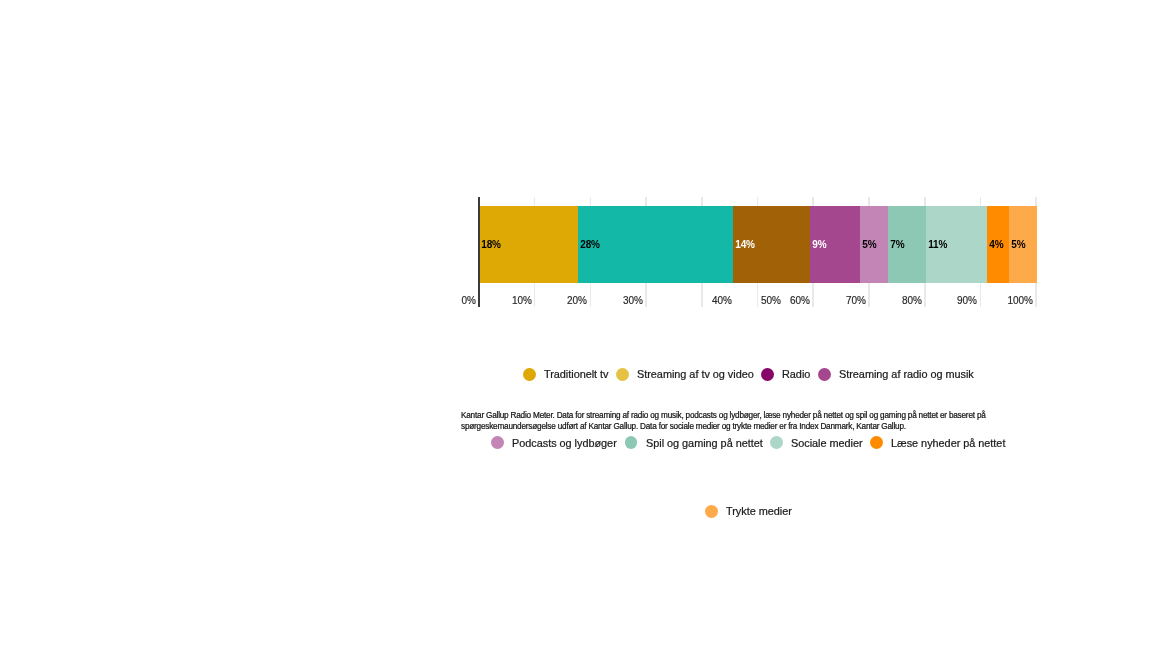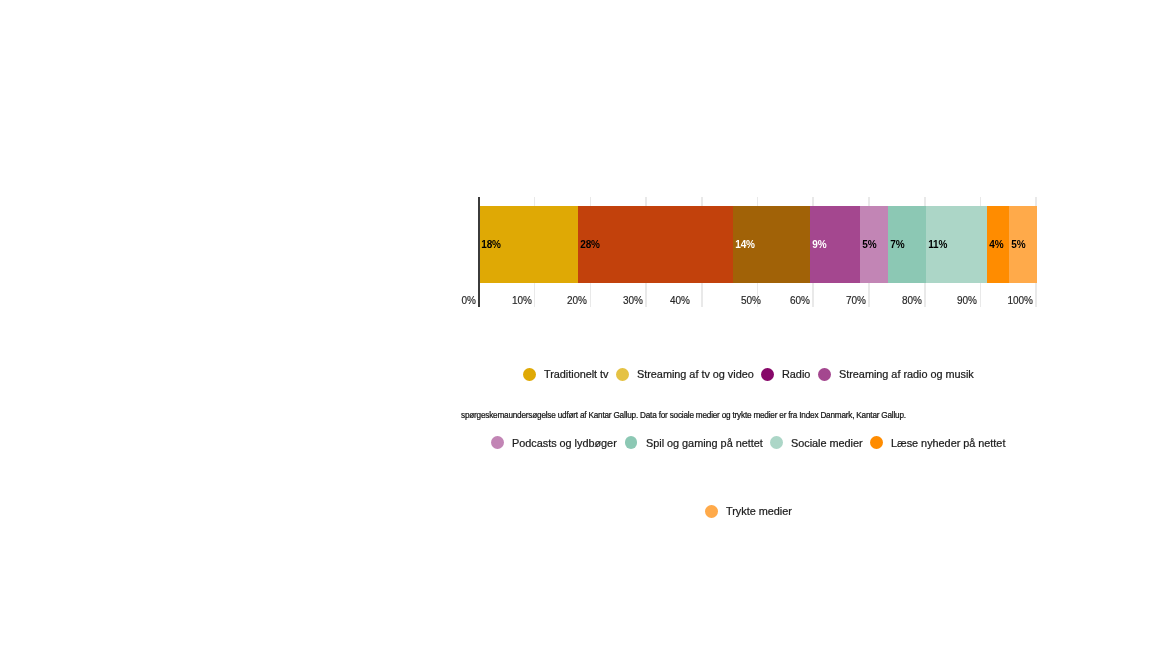--- a/index.html
+++ b/index.html
@@ -56,21 +56,21 @@
         <div class="gridline" style="left: 389.31px;"></div>
         <div class="gridline" style="left: 445.04px;"></div>
         <div class="gridline" style="left: 500.77px;"></div>
         <div class="gridline" style="left: 556.5px;"></div>
       </div>
     <div class="axis-line"></div>
     <div class="bar">
         <div class="seg" style="width: 99.4277px; background: rgb(223, 169, 5);">
           <span class="seg-label" style="color: rgb(0, 0, 0);">18%</span>
         </div>
-        <div class="seg" style="width: 154.665px; background: #c2410c;">
+        <div class="seg" style="width: 154.665px; background: #14b8a6;">
           <span class="seg-label" style="color: rgb(0, 0, 0);">28%</span>
         </div>
         <div class="seg" style="width: 77.3327px; background: #a16207;">
           <span class="seg-label" style="color: rgb(255, 255, 255);">14%</span>
         </div>
         <div class="seg" style="width: 49.7139px; background: rgb(164, 71, 143);">
           <span class="seg-label" style="color: rgb(255, 255, 255);">9%</span>
         </div>
         <div class="seg" style="width: 27.6188px; background: rgb(194, 133, 181);">
           <span class="seg-label" style="color: rgb(0, 0, 0);">5%</span>
@@ -86,22 +86,22 @@
         </div>
         <div class="seg" style="width: 27.6188px; background: rgb(255, 170, 74);">
           <span class="seg-label" style="color: rgb(0, 0, 0);">5%</span>
         </div>
       </div>
     <div class="xlabels">
         <div class="xlabel" style="left: 476.9px;">0%</div>
         <div class="xlabel" style="left: 532.63px;">10%</div>
         <div class="xlabel" style="left: 588.36px;">20%</div>
         <div class="xlabel" style="left: 644.09px;">30%</div>
-        <div class="xlabel" style="left: 691px;">40%</div>
-        <div class="xlabel" style="left: 762px;">50%</div>
+        <div class="xlabel" style="left: 733px;">40%</div>
+        <div class="xlabel" style="left: 782px;">50%</div>
         <div class="xlabel" style="left: 811.28px;">60%</div>
         <div class="xlabel" style="left: 867.01px;">70%</div>
         <div class="xlabel" style="left: 922.74px;">80%</div>
         <div class="xlabel" style="left: 978.47px;">90%</div>
         <div class="xlabel" style="left: 1034.2px;">100%</div>
       </div>
   </div>
   <div class="legend">
       <div class="legend-row">
         <div class="legend-item">
@@ -140,15 +140,16 @@
         </div>
       </div>
       <div class="legend-row">
         <div class="legend-item">
           <span class="legend-dot" style="background: rgb(255, 170, 74);"></span>
           <span class="legend-text">Trykte medier</span>
         </div>
       </div>
     </div>
   <div class="footnote">
+    <div>Kantar Gallup Radio Meter. Data for streaming af radio og musik, podcasts og lydbøger, læse nyheder på nettet og spil og gaming på nettet er baseret på</div>
     <div>spørgeskemaundersøgelse udført af Kantar Gallup. Data for sociale medier og trykte medier er fra Index Danmark, Kantar Gallup.</div>
   </div>
 </div>
 
 </body></html>

